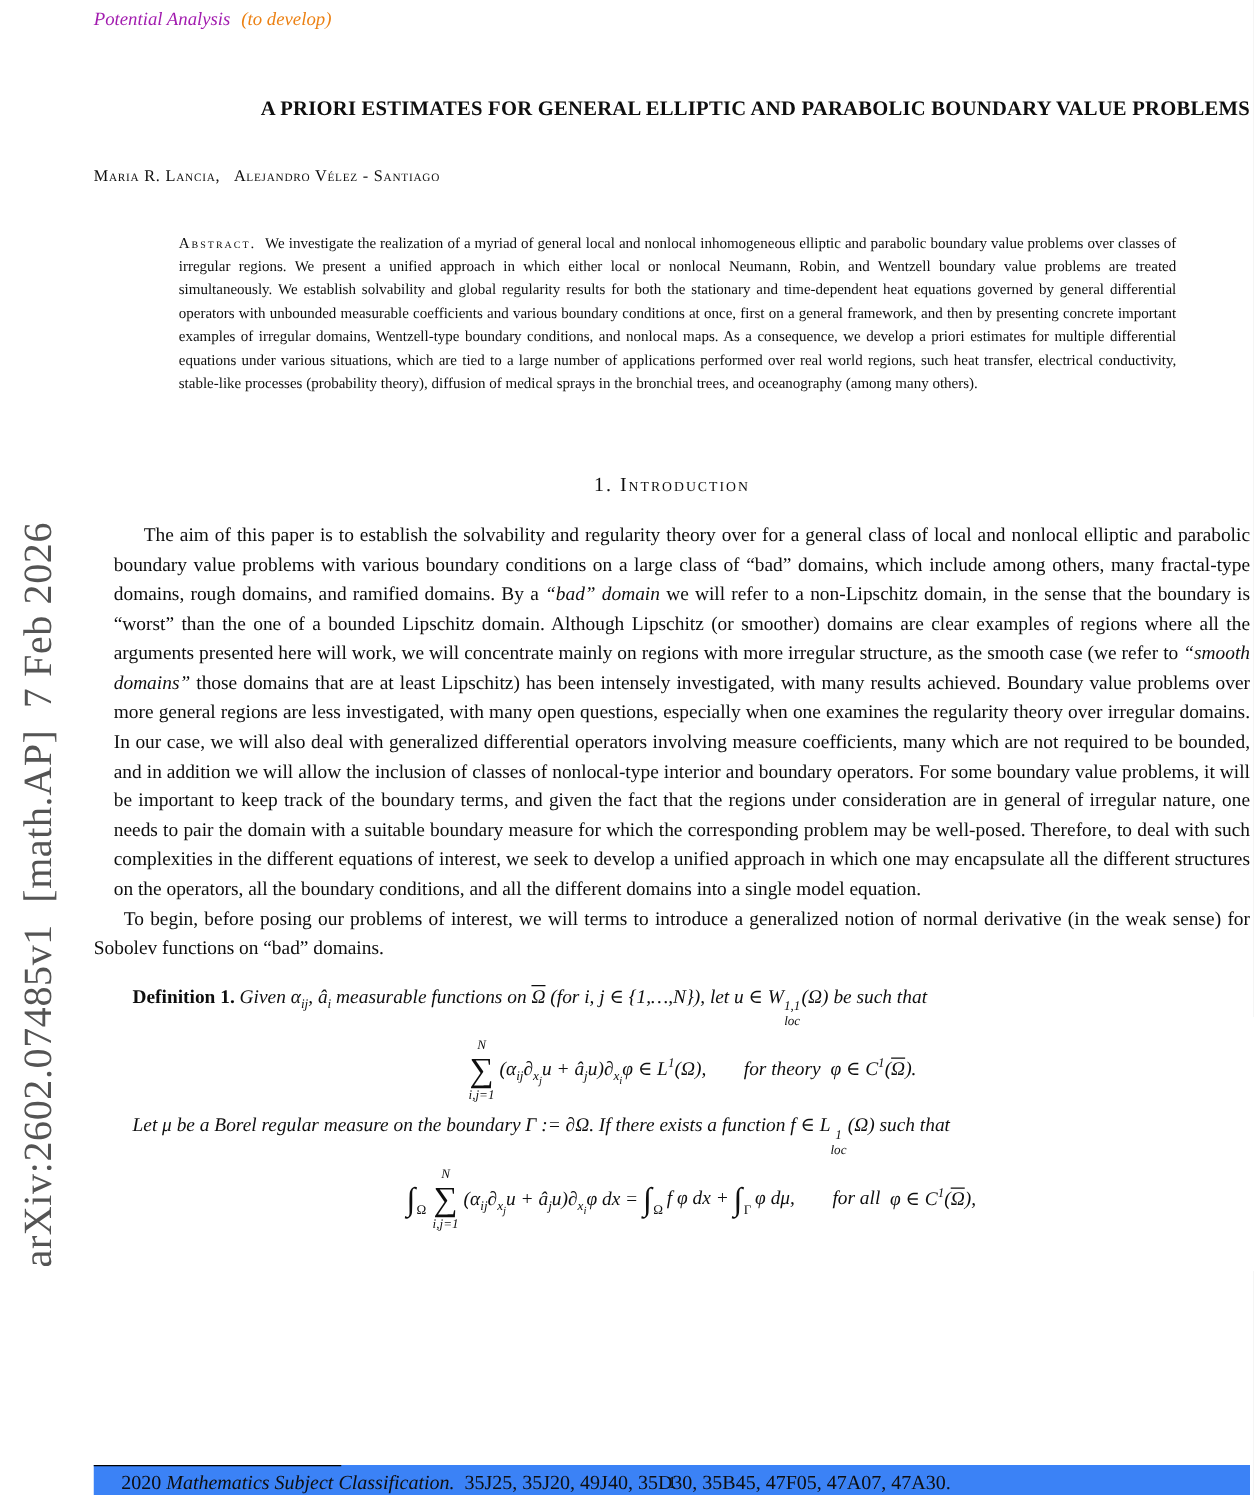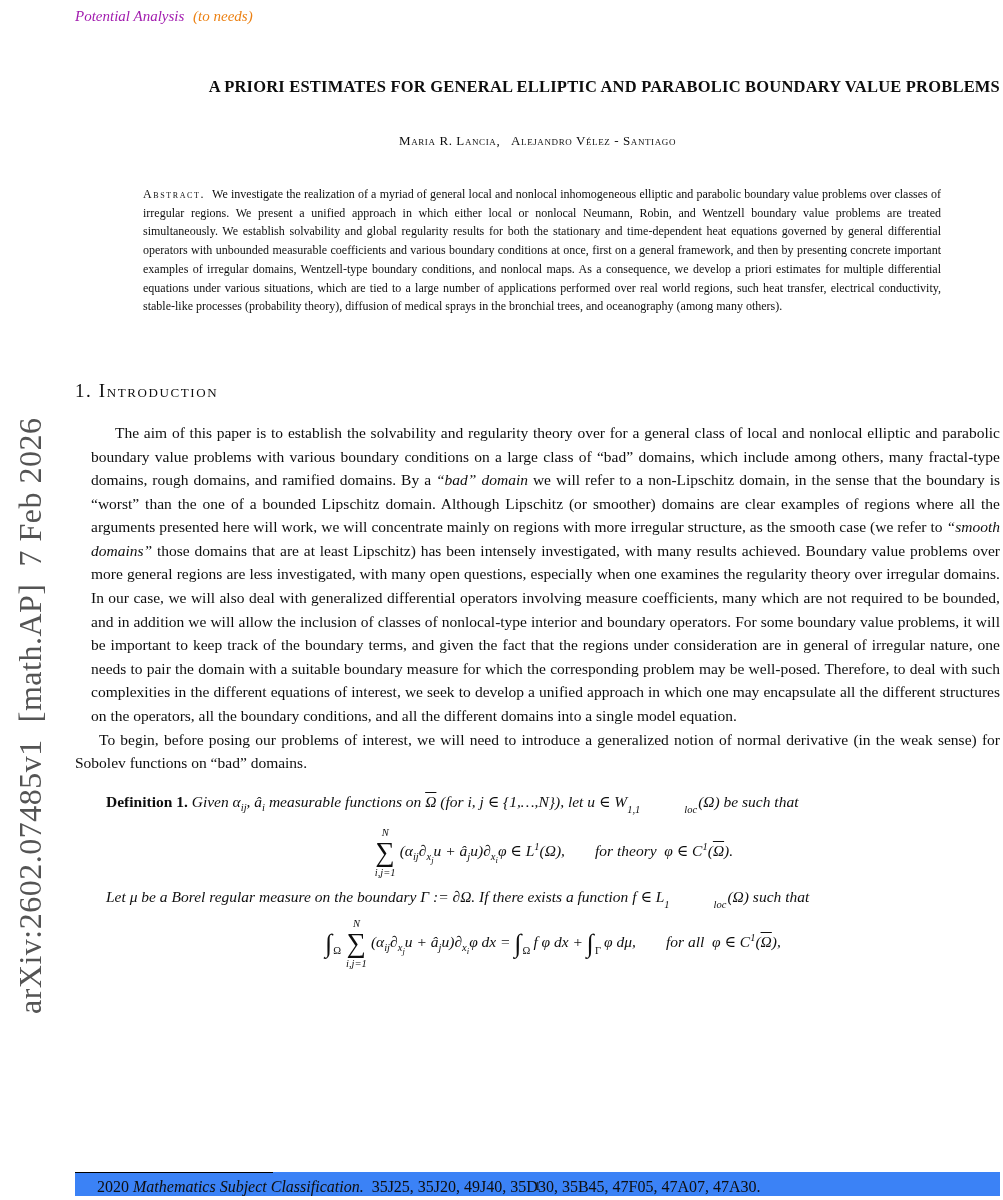--- a/index.html
+++ b/index.html
@@ -10,45 +10,45 @@
     font-family: "Liberation Serif", "DejaVu Serif", serif;
   }
   .content { position: absolute; left: 75px; top: 0; width: 925px; }
 
   .journal-line { padding-top: 8px; font-size: 15px; font-style: italic; }
   .journal-name { color: #a21caf; }
   .journal-status { color: #ec8113; margin-left: 5px; }
 
   .title { margin-top: 49px; text-align: right; font-weight: bold; font-size: 16.5px; line-height: 26px; letter-spacing: 0.2px; }
 
-  .authors { margin-top: 33px; text-align: center; font-variant: small-caps; font-size: 13px; letter-spacing: 0.6px; white-space: pre; }
+  .authors { margin-top: 33px; font-variant: small-caps; font-size: 13px; letter-spacing: 0.6px; white-space: pre; }
 
   .abstract { margin: 36px 59px 0 68px; font-size: 12px; line-height: 18.7px; text-align: justify; }
   .abstract-label { font-variant: small-caps; letter-spacing: 1.6px; margin-right: 7px; }
 
-  .section-heading { margin-top: 64px; text-align: left; font-variant: small-caps; font-size: 19px; letter-spacing: 1.6px; }
+  .section-heading { margin-top: 64px; text-align: center; font-variant: small-caps; font-size: 16px; letter-spacing: 1.6px; }
 
   .body-para { margin: 0; font-size: 15.5px; line-height: 23.6px; text-align: justify; text-indent: 24px; }
   .first-body { margin-top: 19px; margin-left: 16px; }
 
   .definition { margin-top: 15px; font-size: 15.5px; line-height: 23.6px; text-align: justify; margin-left: 31px; }
   .def-label { font-weight: bold; font-style: normal; }
   .def-text, .def-cont { font-style: italic; }
   .def-cont { display: block; margin-top: 4px; }
 
   .formula { margin: 6px 0; text-align: center; font-style: italic; font-size: 15.5px; }
 
   .sum { display: inline-flex; flex-direction: column; align-items: center; vertical-align: middle; line-height: 1; margin: 0 4px 0 2px; }
   .sum .op { font-size: 27px; font-style: normal; line-height: 1; }
   .sum .lim { font-size: 10.5px; line-height: 1.25; }
   .int { font-size: 26px; font-style: normal; vertical-align: middle; line-height: 1; }
   .isub { font-size: 10.5px; vertical-align: -7px; margin: 0 3px 0 1px; font-style: normal; }
   .qd { display: inline-block; width: 30px; }
   .ovl { text-decoration: overline; }
-  .ss { display: inline-flex; flex-direction: row; align-items: center; vertical-align: -6px; line-height: 1; margin-right: 1px; gap: 44px; }
+  .ss { display: inline-flex; flex-direction: column; align-items: center; vertical-align: -6px; line-height: 1; margin-right: 1px; }
   .ss span { font-size: 10.5px; line-height: 1.15; }
   sub, sup { font-size: 0.68em; }
   sub sub { font-size: 0.82em; }
 
   .footnote { position: absolute; left: 75px; top: 1172px; width: 925px; font-size: 16px; line-height: 16.6px; background: #3b82f6; }
   .footnote-rule { width: 198px; border-top: 1.2px solid #000; margin-bottom: 6px; }
   .footnote p { margin: 0; text-indent: 22px; text-align: justify; }
 
   .page-number { position: absolute; left: 75px; top: 1178px; width: 925px; text-align: center; font-size: 13.5px; }
 
@@ -62,37 +62,37 @@
 <body>
 
 <div class="page">
 
   <div class="arxiv-stamp">arXiv:2602.07485v1  [math.AP]  7 Feb 2026</div>
 
   <div class="content">
 
     <div class="journal-line">
       <span class="journal-name">Potential Analysis</span>
-      <span class="journal-status">(to needs)</span>
+      <span class="journal-status">(to develop)</span>
     </div>
 
     <div class="title">
       <div>A PRIORI ESTIMATES FOR GENERAL ELLIPTIC AND PARABOLIC BOUNDARY VALUE PROBLEMS</div>
     </div>
 
     <div class="authors">Maria R. Lancia,   Alejandro Vélez - Santiago</div>
 
     <div class="abstract">
       <span class="abstract-label">Abstract.</span><span>We investigate the realization of a myriad of general local and nonlocal inhomogeneous elliptic and parabolic boundary value problems over classes of irregular regions. We present a unified approach in which either local or nonlocal Neumann, Robin, and Wentzell boundary value problems are treated simultaneously. We establish solvability and global regularity results for both the stationary and time-dependent heat equations governed by general differential operators with unbounded measurable coefficients and various boundary conditions at once, first on a general framework, and then by presenting concrete important examples of irregular domains, Wentzell-type boundary conditions, and nonlocal maps. As a consequence, we develop a priori estimates for multiple differential equations under various situations, which are tied to a large number of applications performed over real world regions, such heat transfer, electrical conductivity, stable-like processes (probability theory), diffusion of medical sprays in the bronchial trees, and oceanography (among many others).</span>
     </div>
 
     <div class="section-heading">1. Introduction</div>
 
     <p class="body-para first-body">The aim of this paper is to establish the solvability and regularity theory over for a general class of local and nonlocal elliptic and parabolic boundary value problems with various boundary conditions on a large class of “bad” domains, which include among others, many fractal-type domains, rough domains, and ramified domains. By a <i>“bad” domain</i> we will refer to a non-Lipschitz domain, in the sense that the boundary is “worst” than the one of a bounded Lipschitz domain. Although Lipschitz (or smoother) domains are clear examples of regions where all the arguments presented here will work, we will concentrate mainly on regions with more irregular structure, as the smooth case (we refer to <i>“smooth domains”</i> those domains that are at least Lipschitz) has been intensely investigated, with many results achieved. Boundary value problems over more general regions are less investigated, with many open questions, especially when one examines the regularity theory over irregular domains. In our case, we will also deal with generalized differential operators involving measure coefficients, many which are not required to be bounded, and in addition we will allow the inclusion of classes of nonlocal-type interior and boundary operators. For some boundary value problems, it will be important to keep track of the boundary terms, and given the fact that the regions under consideration are in general of irregular nature, one needs to pair the domain with a suitable boundary measure for which the corresponding problem may be well-posed. Therefore, to deal with such complexities in the different equations of interest, we seek to develop a unified approach in which one may encapsulate all the different structures on the operators, all the boundary conditions, and all the different domains into a single model equation.</p>
-    <p class="body-para">To begin, before posing our problems of interest, we will need to introduce a generalized notion of normal derivative (in the weak sense) for Sobolev functions on “bad” domains.</p>
+    <p class="body-para">To begin, before posing our problems of interest, we will terms to introduce a generalized notion of normal derivative (in the weak sense) for Sobolev functions on “bad” domains.</p>
 
     <div class="definition">
       <span class="def-label">Definition 1.</span>
       <span class="def-text">Given α<sub>ij</sub>, â<sub>i</sub> measurable functions on <span class="ovl">Ω</span> (for i, j ∈ {1,…,N}), let u ∈ W<span class="ss">
             <span>1,1</span>
             <span>loc</span>
           </span>(Ω) be such that</span>
       <div class="formula"><span class="sum">
             <span class="lim">N</span>
             <span class="op">∑</span>

